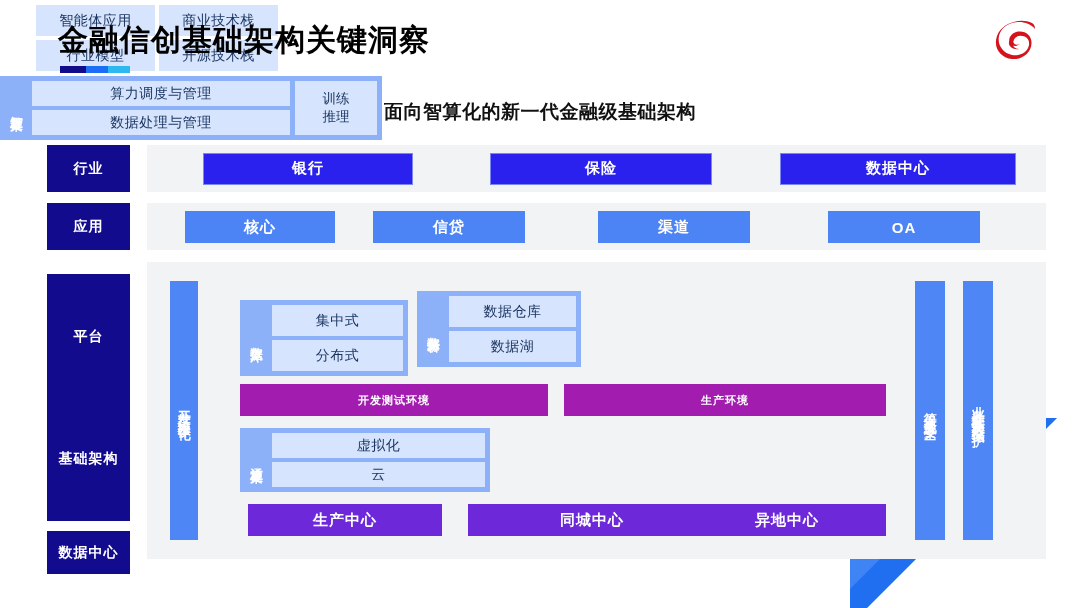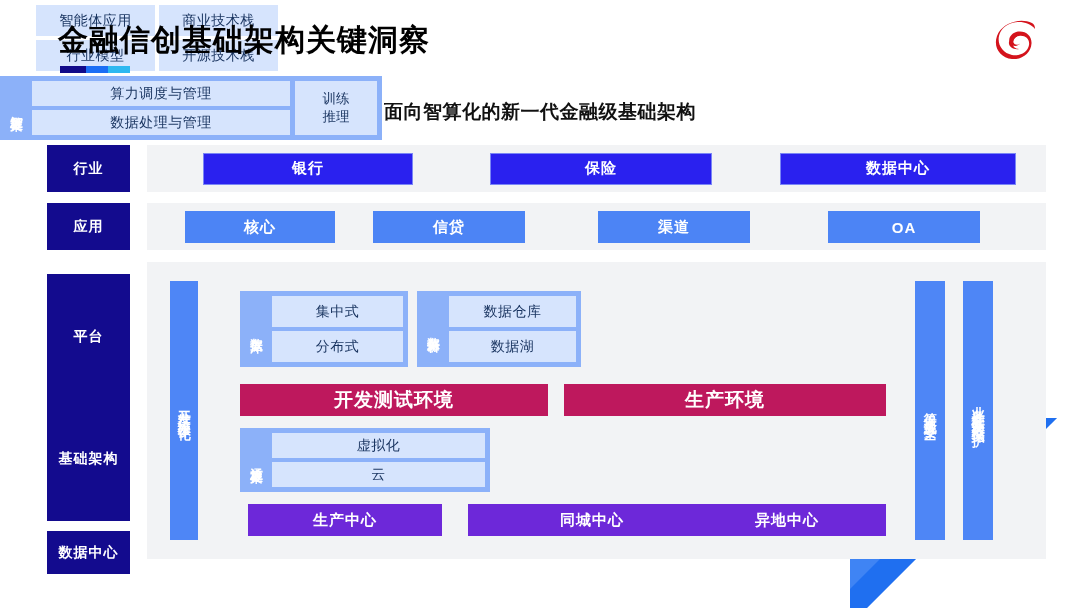--- a/index.html
+++ b/index.html
@@ -116,37 +116,37 @@
     display: flex; align-items: center; justify-content: center;
     letter-spacing: 1px; line-height: 1.05; flex: none;
   }
   .group-cells { flex: 1; display: flex; flex-direction: column; gap: 4px; }
   .cell {
     background: #d6e4fd; color: #18335f; font-size: 14px;
     display: flex; align-items: center; justify-content: center;
     flex: 1; letter-spacing: 0.5px;
   }
 
-  .g-db { left: 240px; top: 291px; width: 168px; height: 76px; }
+  .g-db { left: 240px; top: 300px; width: 168px; height: 76px; }
   .g-da { left: 417px; top: 291px; width: 164px; height: 76px; }
 
   .g-ai { left: 603px; top: 291px; width: 283px; height: 76px;
           display: flex; align-items: stretch; padding: 5px; gap: 5px; }
   .ai-label {
     width: 26px; color: #fff; font-size: 15px; font-weight: 700;
     display: flex; align-items: center; justify-content: center; flex: none;
   }
   .ai-grid {
     flex: 1; display: grid; grid-template-columns: 1fr 1fr;
     grid-template-rows: 1fr 1fr; gap: 4px;
   }
 
   .envbar {
-    position: absolute; background: #be185d; color: #fff;
-    font-size: 19px; font-weight: 700; letter-spacing: 1px;
+    position: absolute; background: #a21caf; color: #fff;
+    font-size: 11px; font-weight: 700; letter-spacing: 1px;
     display: flex; align-items: center; justify-content: center;
   }
   .env-dev  { left: 240px; top: 384px; width: 308px; height: 32px; }
   .env-prod { left: 564px; top: 384px; width: 322px; height: 32px; }
 
   .g-tf { left: 240px; top: 428px; width: 250px; height: 64px; }
   .g-if { left: 504px; top: 428px; width: 382px; height: 64px;
           background: #8cb1f9; display: flex; align-items: stretch; padding: 5px; gap: 5px; }
   .if-stack { flex: 1; display: flex; flex-direction: column; gap: 4px; }
   .if-side {

